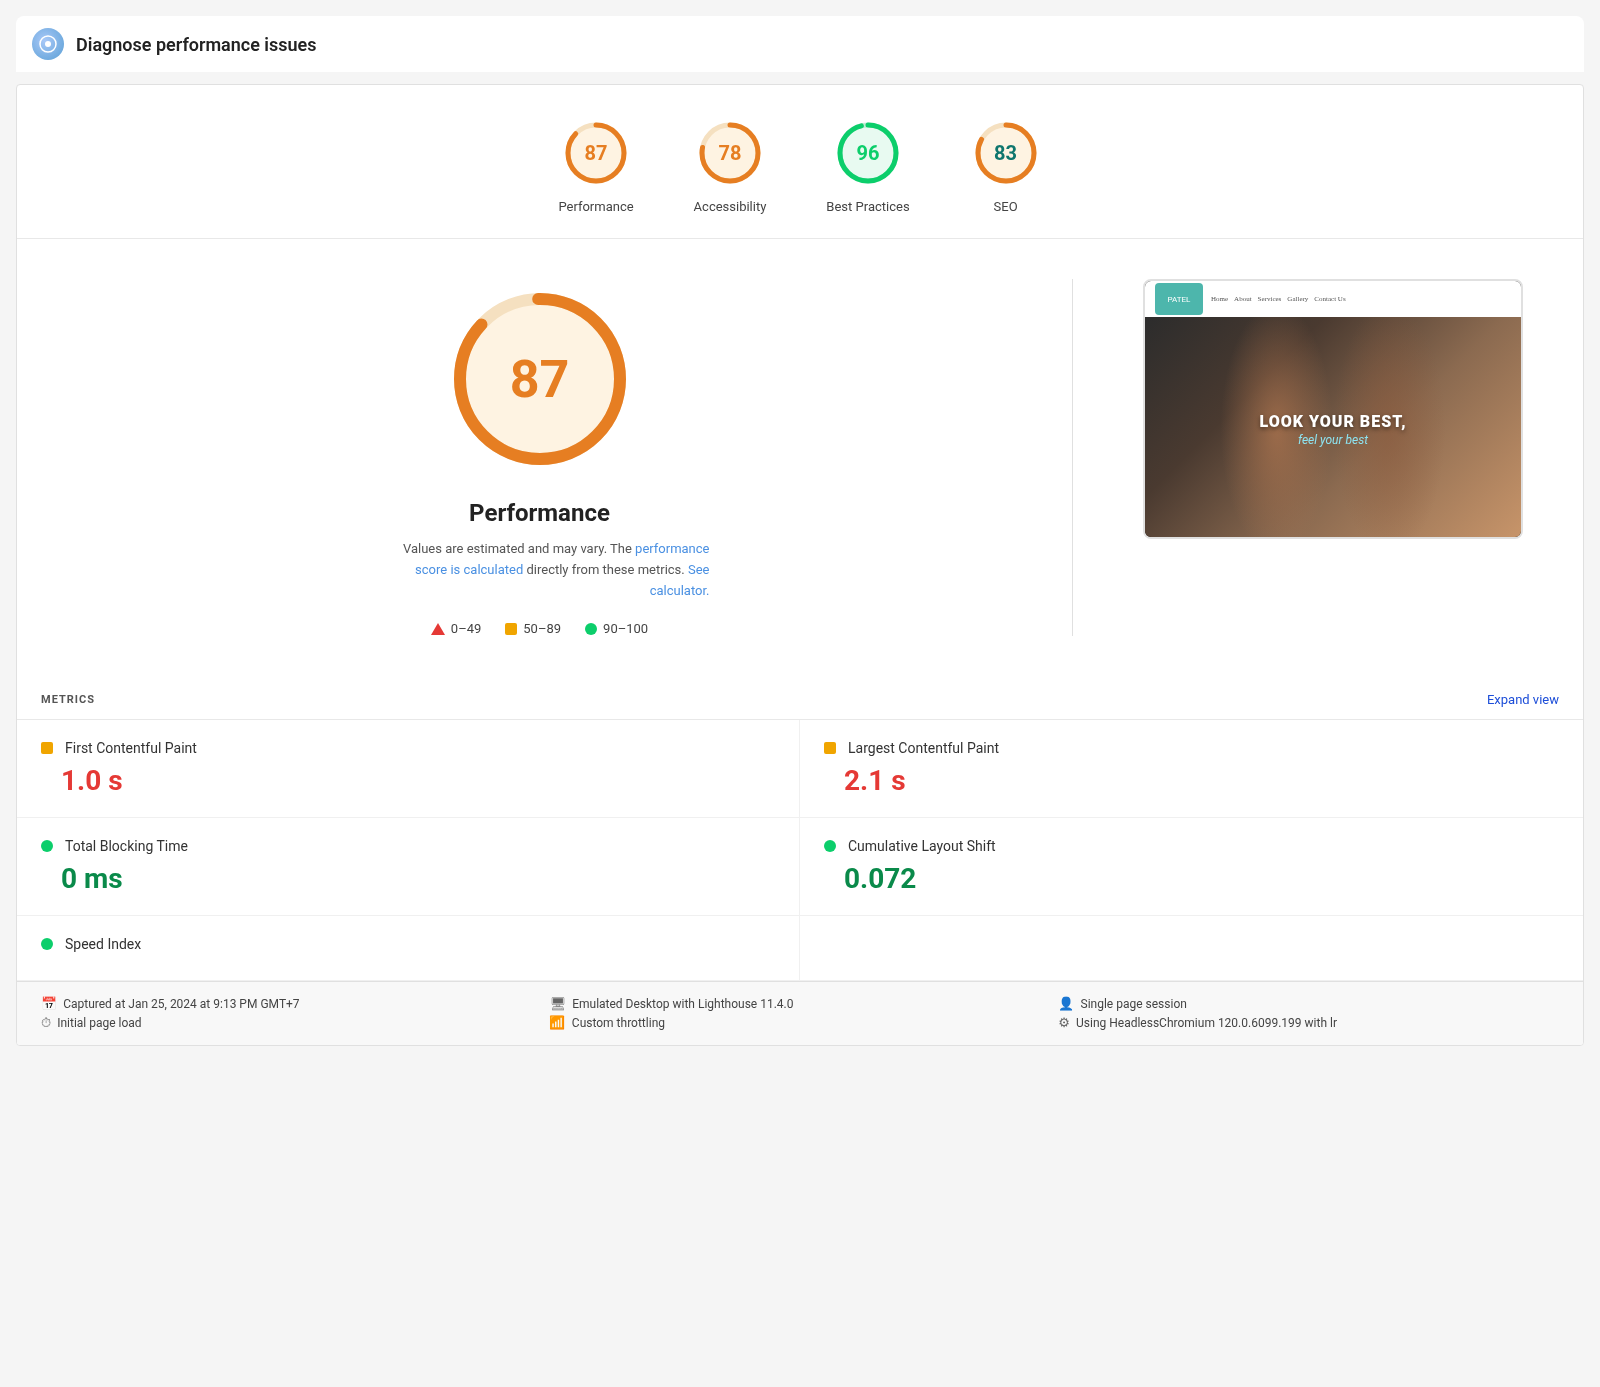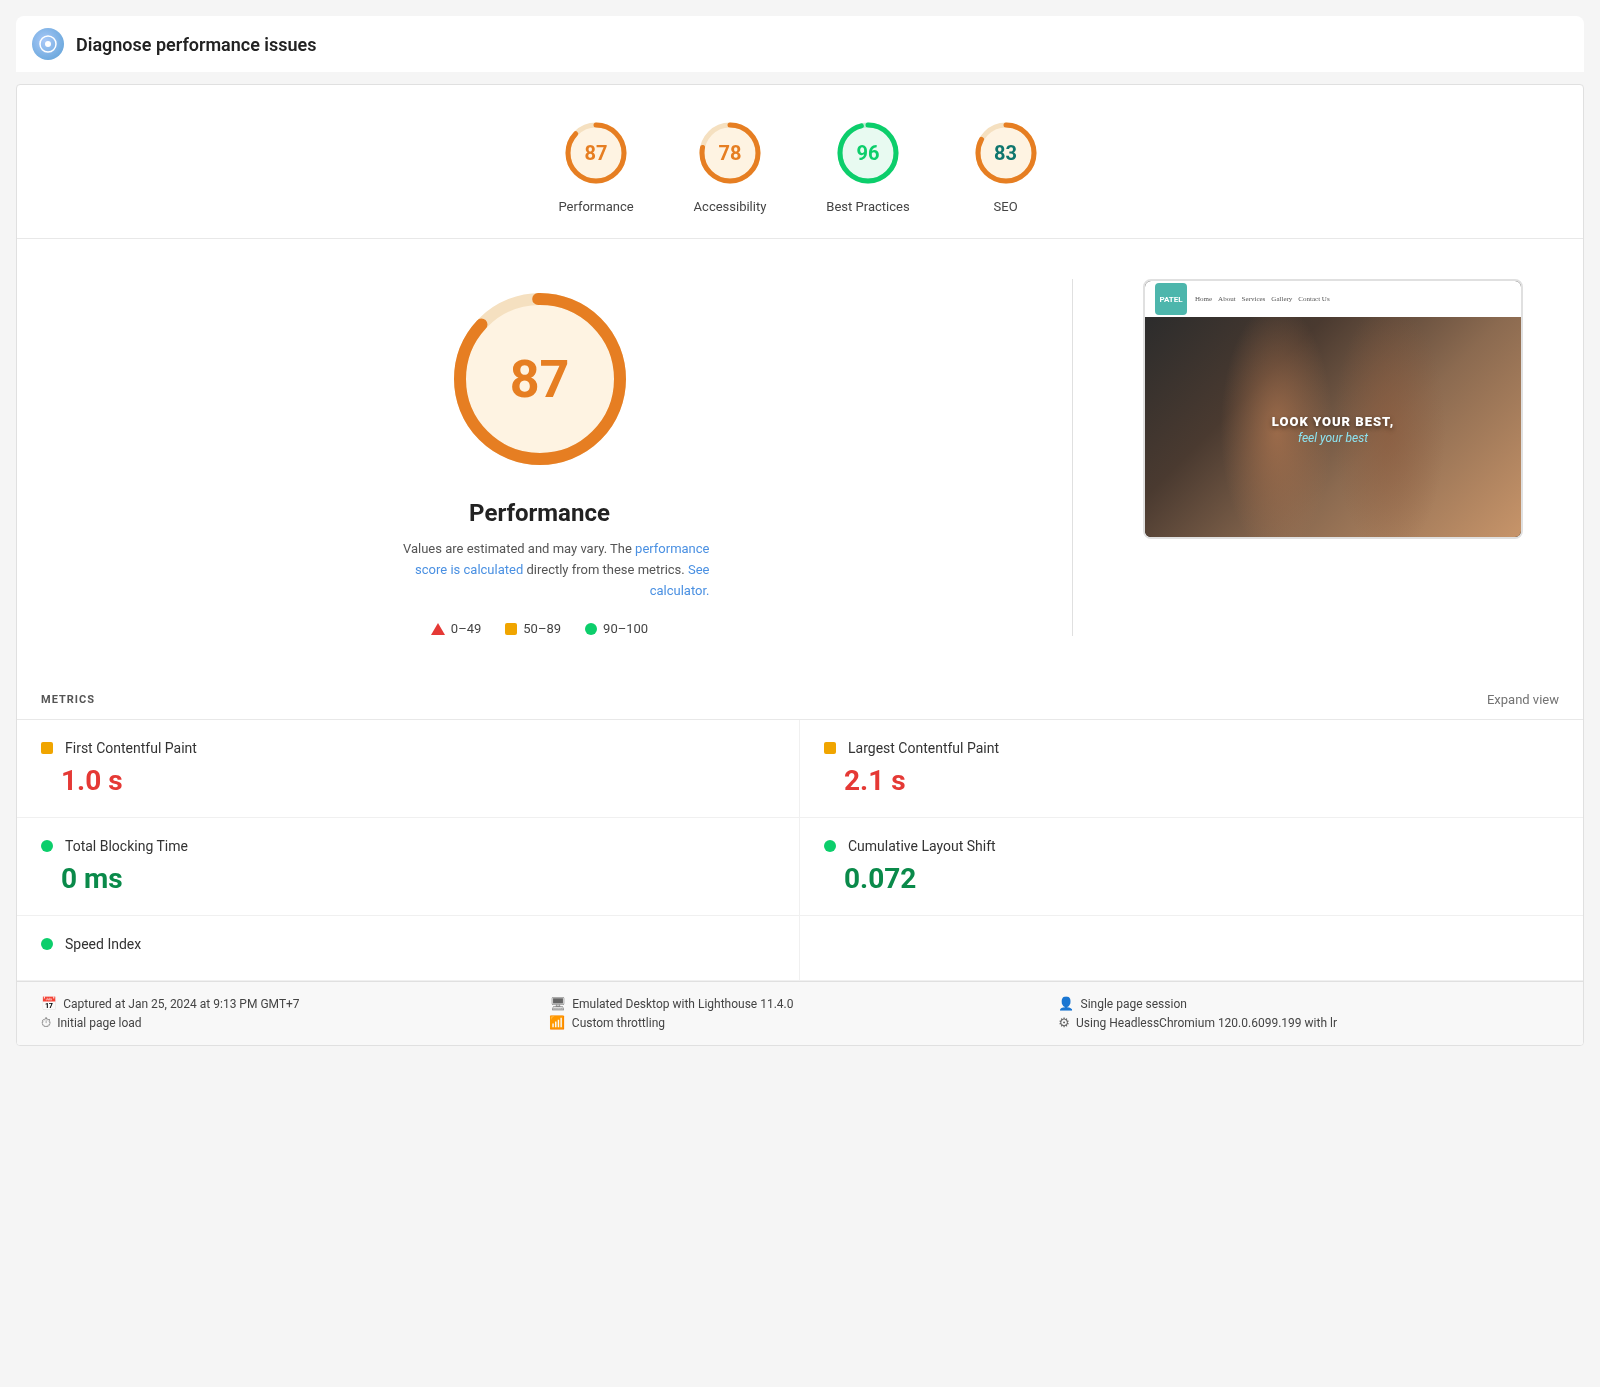--- a/index.html
+++ b/index.html
@@ -170,30 +170,30 @@
       position: relative;
     }
     .preview-bar {
       background: white;
       height: 36px;
       display: flex;
       align-items: center;
       padding: 0 10px;
     }
     .preview-logo {
-      width: 32px;
+      width: 48px;
       height: 32px;
       background: #4db6ac;
       border-radius: 4px;
       display: flex;
       align-items: center;
       justify-content: center;
       color: white;
       font-size: 8px;
-      font-weight: 700;
+      font-weight: 400;
     }
     .preview-nav {
       display: flex;
       gap: 6px;
       margin-left: 8px;
       font-family: Liberation Serif, serif;
     }
     .preview-nav span {
       font-size: 7px;
       color: #555;
@@ -215,21 +215,21 @@
       background: 
         radial-gradient(ellipse 80px 180px at 35% 50%, rgba(180,120,80,0.7) 0%, transparent 70%),
         radial-gradient(ellipse 80px 180px at 65% 50%, rgba(140,90,60,0.6) 0%, transparent 70%);
     }
     .preview-text {
       position: relative;
       text-align: center;
       z-index: 1;
     }
     .preview-headline {
-      font-size: 13px;
+      font-size: 16px;
       font-weight: 900;
       color: white;
       letter-spacing: 1px;
       text-transform: uppercase;
       text-shadow: 0 2px 4px rgba(0,0,0,0.5);
     }
     .preview-subline {
       font-size: 12px;
       color: #8de3f0;
       font-style: italic;
@@ -245,21 +245,21 @@
     }
     .metrics-label {
       font-size: 11px;
       font-weight: 700;
       letter-spacing: 1px;
       color: #555;
       text-transform: uppercase;
     }
     .expand-view {
       font-size: 13px;
-      color: #737373;
+      color: #1d4ed8;
       cursor: pointer;
     }
 
     .metrics-grid {
       display: grid;
       grid-template-columns: 1fr 1fr;
       border-top: 1px solid #e8e8e8;
     }
     .metric-cell {
       padding: 20px 24px;

